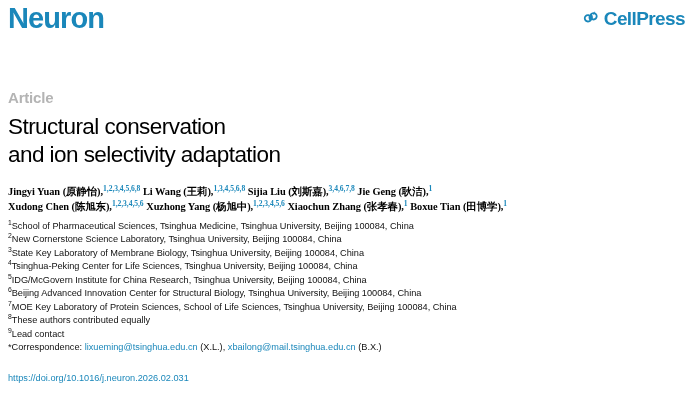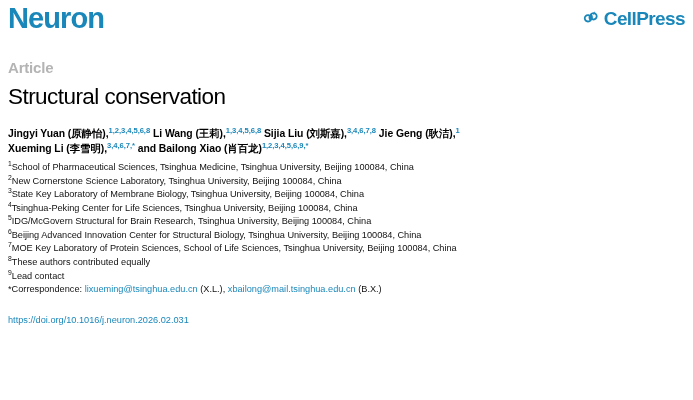--- a/index.html
+++ b/index.html
@@ -56,21 +56,21 @@
   .cellpress-word {
     font-size: 19px;
     font-weight: bold;
     color: #1a87ba;
     letter-spacing: -0.6px;
     line-height: 1;
   }
 
   
   .article-type {
-    margin-top: 14px;
+    margin-top: 44px;
     font-size: 15px;
     font-weight: bold;
     color: #b4b4b4;
     letter-spacing: -0.2px;
     line-height: 1.1;
   }
   .article-title {
     margin-top: 6px;
     font-size: 22.5px;
     font-weight: normal;
@@ -81,20 +81,21 @@
   .article-title .tline { display: block; }
 
   
   .authors {
     margin-top: 16px;
     font-size: 10.4px;
     font-weight: bold;
     line-height: 1.42;
     letter-spacing: -0.05px;
     color: #000;
+    font-family: Liberation Serif, serif;
   }
   .authors sup {
     color: #1a87ba;
     font-size: 7.6px;
     font-weight: bold;
     vertical-align: super;
     line-height: 0;
   }
   .authors .aline { display: block; }
 
@@ -165,41 +166,44 @@
         </svg>
       </span>
       <span class="cellpress-word">CellPress</span>
     </div>
   </div>
 
   <div class="article-type">Article</div>
 
   <h1 class="article-title">
     <span class="tline">Structural conservation</span>
+    <span class="tline">and ion selectivity adaptation</span>
   </h1>
 
   <div class="authors">
     <span class="aline">
       <span>Jingyi Yuan (原静怡),</span><sup>1,2,3,4,5,6,8</sup>
       <span>Li Wang (王莉),</span><sup>1,3,4,5,6,8</sup>
       <span>Sijia Liu (刘斯嘉),</span><sup>3,4,6,7,8</sup>
       <span>Jie Geng (耿洁),</span><sup>1</sup>
     </span>
     <span class="aline">
-      <span>Xueming Li (李雪明),</span><sup>3,4,6,7,*</sup>
-      <span>and Bailong Xiao (肖百龙)</span><sup>1,2,3,4,5,6,9,*</sup>
+      <span>Xudong Chen (陈旭东),</span><sup>1,2,3,4,5,6</sup>
+      <span>Xuzhong Yang (杨旭中),</span><sup>1,2,3,4,5,6</sup>
+      <span>Xiaochun Zhang (张孝春),</span><sup>1</sup>
+      <span>Boxue Tian (田博学),</span><sup>1</sup>
     </span>
   </div>
 
   <div class="affiliations">
     <span class="aff"><sup>1</sup><span>School of Pharmaceutical Sciences, Tsinghua Medicine, Tsinghua University, Beijing 100084, China</span></span>
     <span class="aff"><sup>2</sup><span>New Cornerstone Science Laboratory, Tsinghua University, Beijing 100084, China</span></span>
     <span class="aff"><sup>3</sup><span>State Key Laboratory of Membrane Biology, Tsinghua University, Beijing 100084, China</span></span>
     <span class="aff"><sup>4</sup><span>Tsinghua-Peking Center for Life Sciences, Tsinghua University, Beijing 100084, China</span></span>
-    <span class="aff"><sup>5</sup><span>IDG/McGovern Structural for Brain Research, Tsinghua University, Beijing 100084, China</span></span>
+    <span class="aff"><sup>5</sup><span>IDG/McGovern Institute for China Research, Tsinghua University, Beijing 100084, China</span></span>
     <span class="aff"><sup>6</sup><span>Beijing Advanced Innovation Center for Structural Biology, Tsinghua University, Beijing 100084, China</span></span>
     <span class="aff"><sup>7</sup><span>MOE Key Laboratory of Protein Sciences, School of Life Sciences, Tsinghua University, Beijing 100084, China</span></span>
   </div>
 
   <div class="notes">
     <span class="note"><sup>8</sup><span>These authors contributed equally</span></span>
     <span class="note"><sup>9</sup><span>Lead contact</span></span>
   </div>
 
   <div class="correspondence"><span>*Correspondence:</span>

